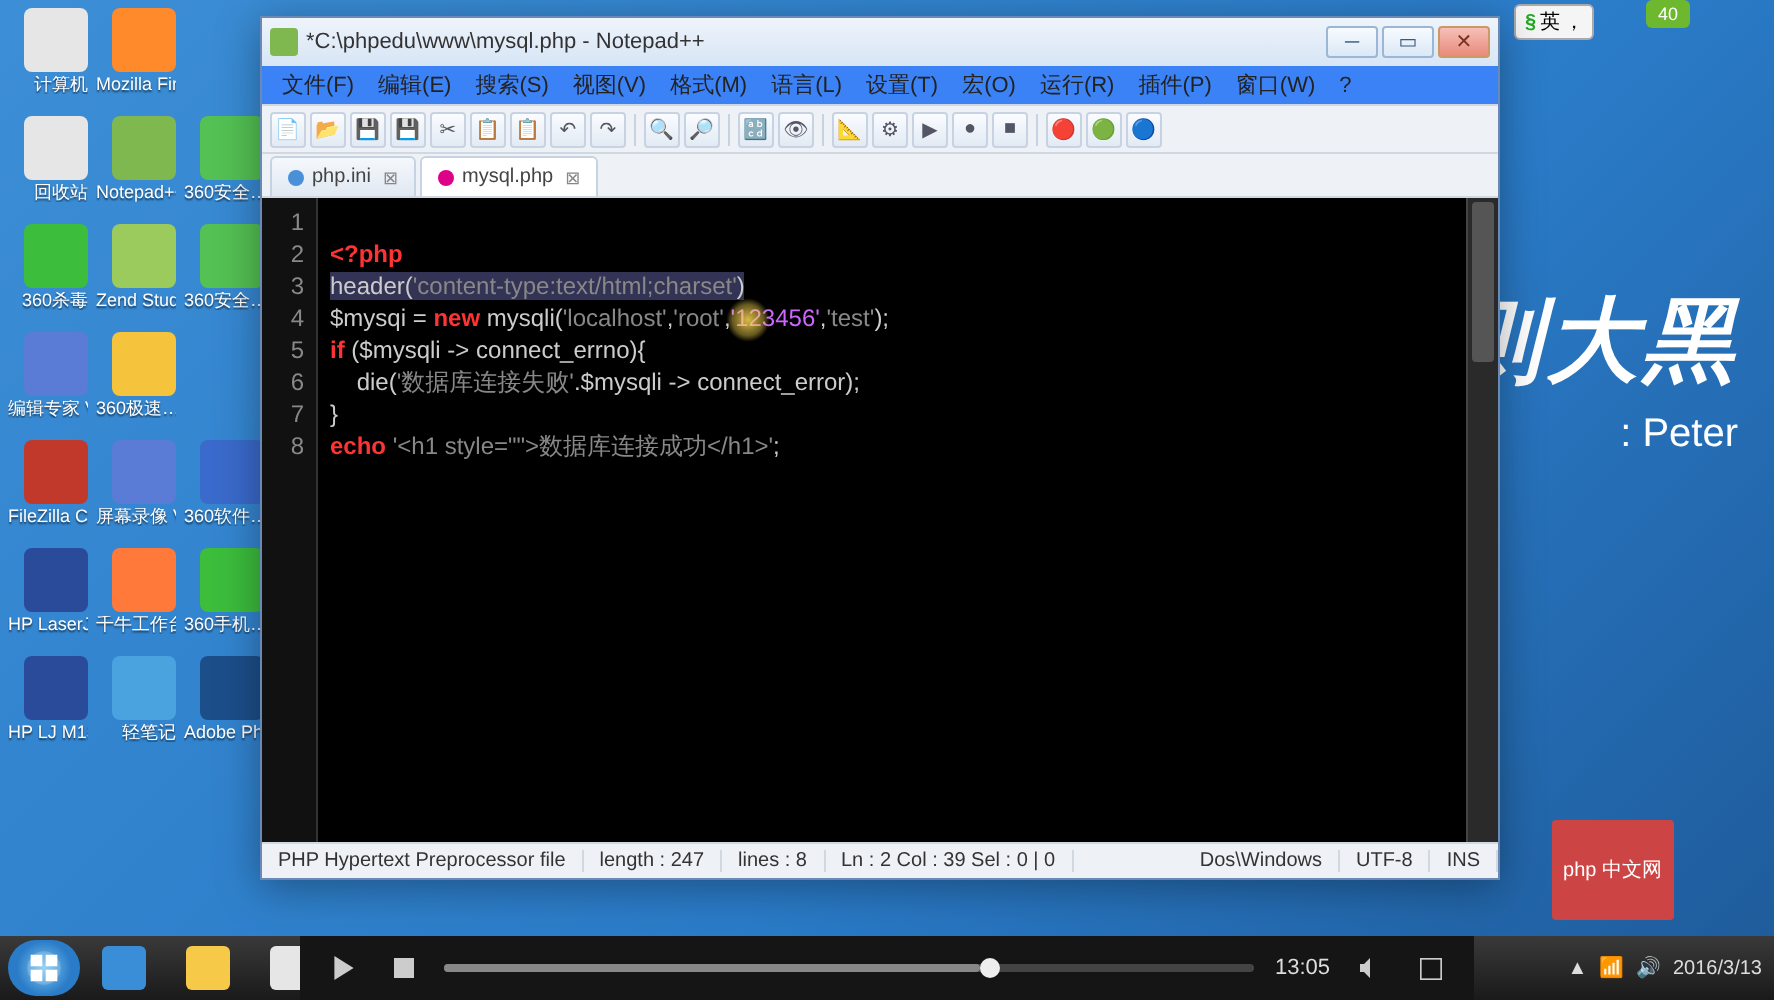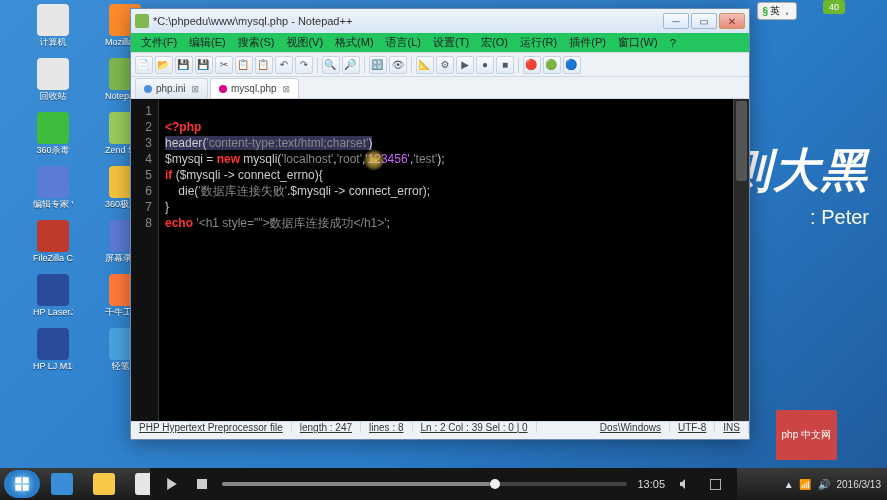--- a/index.html
+++ b/index.html
@@ -5,39 +5,39 @@
 * { margin:0; padding:0; box-sizing:border-box; font-family:"Microsoft YaHei",Tahoma,sans-serif; }
 body { width:887px; height:500px; overflow:hidden; background:#2a7bc8; position:relative; }
 
 
 .desktop { position:absolute; inset:0; background:linear-gradient(135deg,#3c8ed6 0%,#2a7bc8 60%,#1e5a99 100%); }
 .desk-text { position:absolute; right:18px; top:140px; color:#fff; text-align:right; }
 .desk-text h1 { font-size:46px; font-weight:700; letter-spacing:2px;font-style:italic; }
 .desk-text p { font-size:20px; margin-top:4px; }
 .desk-icons { position:absolute; left:6px; top:4px; display:flex; flex-direction:column; gap:2px; }
 .desk-row { display:flex; gap:6px; }
-.dicon { width:38px; height:52px; display:flex; flex-direction:column; align-items:center; justify-content:flex-start; color:#fff; font-size:9px; text-align:center; line-height:1; text-shadow:0 1px 1px rgba(0,0,0,.6); cursor:pointer;margin-left:28px; }
+.dicon { width:38px; height:52px; display:flex; flex-direction:column; align-items:flex-end; justify-content:flex-start; color:#fff; font-size:9px; text-align:center; line-height:1; text-shadow:0 1px 1px rgba(0,0,0,.6); cursor:pointer; }
 .dicon .ico { width:32px; height:32px; border-radius:4px; margin-bottom:2px; display:flex; align-items:center; justify-content:center; font-size:16px; }
 .dicon span { display:block; max-width:40px; overflow:hidden; white-space:nowrap; text-overflow:clip; }
 
 
 .ime { position:absolute; right:90px; top:2px; background:#f5f5f5; border:1px solid #aaa; border-radius:3px; font-size:10px; padding:1px 4px; display:flex; align-items:center; gap:2px; }
 .ime .g { color:#22aa22; font-weight:bold; }
 .ime-badge { position:absolute; right:42px; top:0; background:#6eb82f; color:#fff; font-size:9px; padding:2px 6px; border-radius:3px; }
 
 
 .npp { position:absolute; left:130px; top:8px; width:620px; height:432px; background:#f0f0f0; border:1px solid #6a89b5; box-shadow:0 4px 20px rgba(0,0,0,.35); display:flex; flex-direction:column; }
 .titlebar { height:24px; background:linear-gradient(#eef4fb,#d7e5f5); display:flex; align-items:center; padding:0 4px; font-size:11px; color:#333; }
 .titlebar .ticon { width:14px; height:14px; background:#7fb84e; border-radius:2px; margin-right:4px; }
 .titlebar .ttext { flex:1; white-space:nowrap; overflow:hidden; }
 .winbtns { display:flex; gap:2px; }
 .winbtn { width:26px; height:16px; background:linear-gradient(#f7fbff,#dbe8f6); border:1px solid #9cb6d6; border-radius:2px; font-size:10px; display:flex; align-items:center; justify-content:center; cursor:pointer; color:#3a5a80; }
 .winbtn.close { background:linear-gradient(#f5c0b8,#e88a7a); border-color:#c96; color:#7a2; color:#732; }
 
-.menubar { height:20px; background:#22c55e; border-bottom:1px solid #d0d8e2; display:flex; align-items:center; padding:0 4px; font-size:11px; gap:0; }
+.menubar { height:20px; background:#3b82f6; border-bottom:1px solid #d0d8e2; display:flex; align-items:center; padding:0 4px; font-size:11px; gap:0; }
 .menubar .mitem { padding:2px 6px; cursor:pointer; color:#222; }
 
 .toolbar { height:24px; background:#eef2f7; border-bottom:1px solid #d0d8e2; display:flex; align-items:center; padding:2px 4px; gap:2px; overflow:hidden; }
 .tbtn { width:18px; height:18px; background:linear-gradient(#fafcff,#e2eaf4); border:1px solid #c7d3e2; border-radius:2px; display:flex; align-items:center; justify-content:center; font-size:10px; cursor:pointer; color:#556; }
 .tsep { width:1px; height:16px; background:#c7d3e2; margin:0 2px; }
 
 .tabs { height:22px; background:#eef2f7; border-bottom:1px solid #d0d8e2; display:flex; align-items:flex-end; padding:0 4px; gap:2px; }
 .tab { height:20px; padding:2px 8px; font-size:10px; background:linear-gradient(#f5f8fc,#e0e8f2); border:1px solid #c7d3e2; border-bottom:none; border-radius:3px 3px 0 0; display:flex; align-items:center; gap:4px; cursor:pointer; color:#444; }
 .tab.active { background:#fff; font-weight:500; }
 .tab .dot { width:8px; height:8px; background:#d08; border-radius:50%; }
@@ -50,21 +50,21 @@
 .kw { color:#ff3333; font-weight:bold; }
 .str { color:#888888; }
 .str2 { color:#cc66ff; }
 .fn { color:#cccccc; }
 .var { color:#cccccc; }
 .hl-bg { background:#333355; }
 .cursor-spot { position:absolute; left:204px; top:50px; width:22px; height:22px; border-radius:50%; background:radial-gradient(circle,rgba(255,220,80,.85) 0%,rgba(255,220,80,.4) 50%,transparent 70%); pointer-events:none; }
 .scrollbar-v { position:absolute; right:0; top:0; bottom:0; width:16px; background:#2a2a2a; border-left:1px solid #444; }
 .scrollbar-v .thumb { position:absolute; left:2px; right:2px; top:2px; height:80px; background:#555; border-radius:2px; }
 
-.statusbar { height:18px; background:#eef2f7; border-top:1px solid #d0d8e2; font-size:10px; color:#333; display:flex; align-items:flex-start;text-decoration:underline; }
+.statusbar { height:18px; background:#eef2f7; border-top:1px solid #d0d8e2; font-size:10px; color:#333; display:flex; align-items:center; }
 .statusbar .cell { padding:0 8px; border-right:1px solid #d0d8e2; white-space:nowrap; }
 .statusbar .spacer { flex:1; }
 
 
 .taskbar { position:absolute; left:0; right:0; bottom:0; height:32px; background:linear-gradient(#3a3a3a,#1a1a1a); display:flex; align-items:center; padding:0 4px; gap:2px; }
 .start { width:36px; height:28px; border-radius:14px; background:radial-gradient(circle,#7ec8f0 0%,#2a7bc8 60%); display:flex; align-items:center; justify-content:center; cursor:pointer; }
 .start svg { width:20px; height:20px; }
 .tbicon { width:40px; height:28px; display:flex; align-items:center; justify-content:center; cursor:pointer; border-radius:2px; }
 .tbicon .sq { width:22px; height:22px; border-radius:3px; }
 

